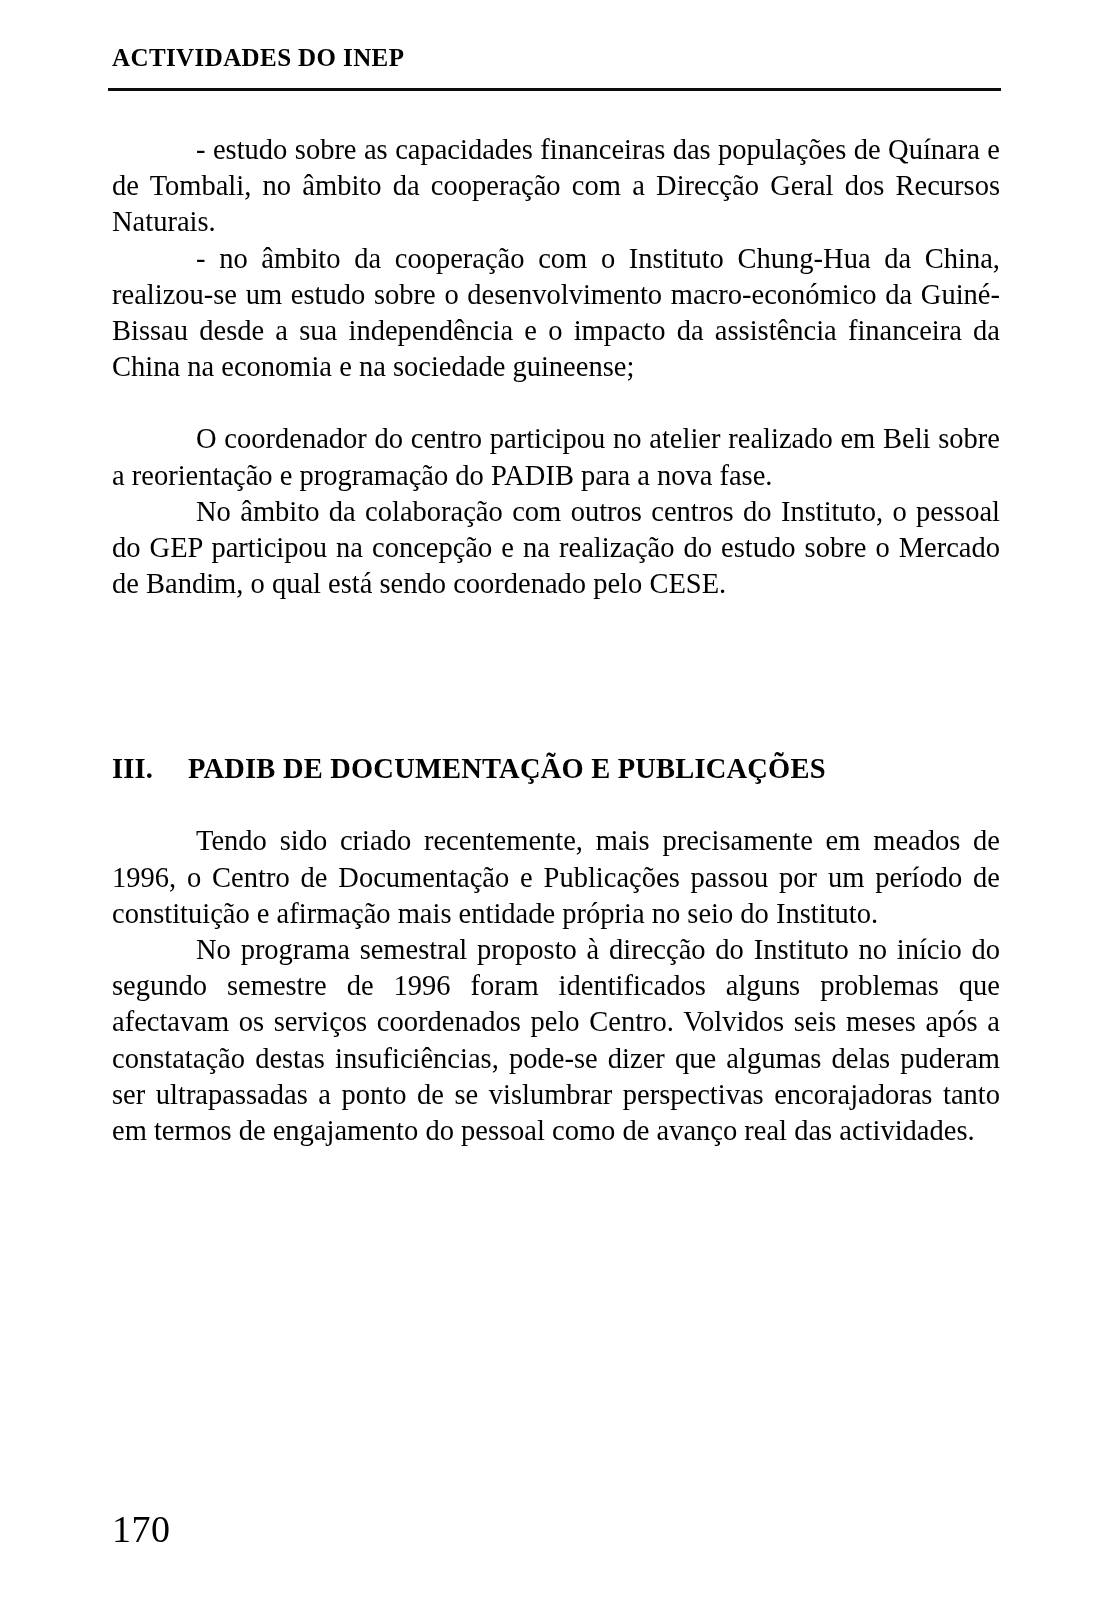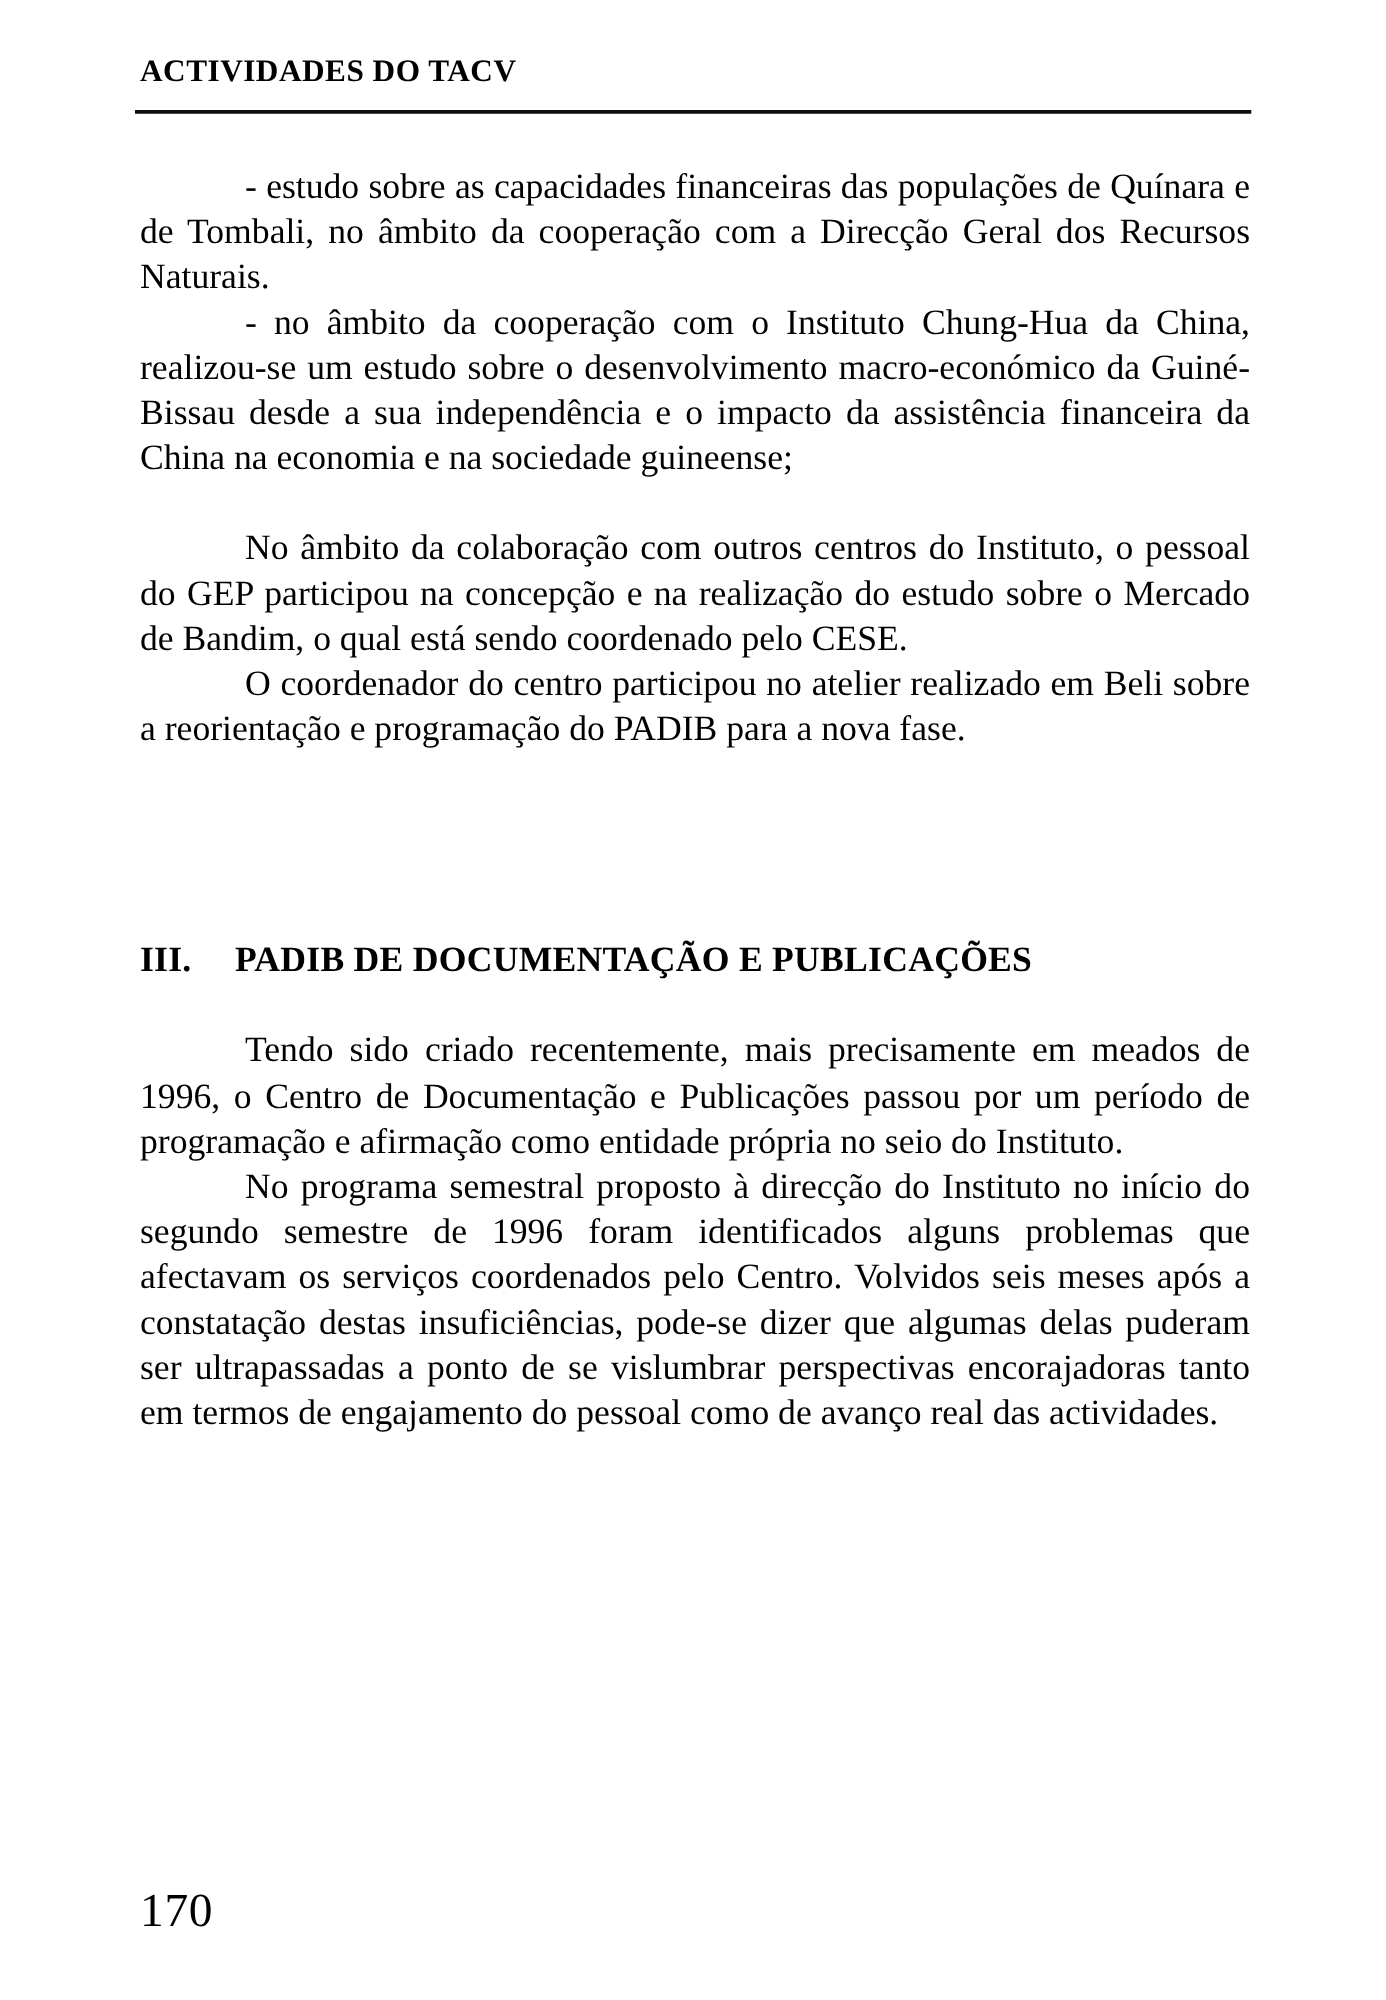--- a/index.html
+++ b/index.html
@@ -84,43 +84,43 @@
     top: 1507px;
     font-size: 38px;
     letter-spacing: 0.5px;
   }
 </style>
 </head>
 <body>
 
 <div class="page">
 
-  <div class="running-head">ACTIVIDADES DO TACV</div>
+  <div class="running-head">ACTIVIDADES DO INEP</div>
 
   <div class="head-rule"></div>
 
   <div class="column">
 
     <p class="para indent">- estudo sobre as capacidades financeiras das populações de Quínara e de Tombali, no âmbito da cooperação com a Direcção Geral dos Recursos Naturais.</p>
     <p class="para indent">- no âmbito da cooperação com o Instituto Chung-Hua da China, realizou-se um estudo sobre o desenvolvimento macro-económico da Guiné-Bissau desde a sua independência e o impacto da assistência financeira da China na economia e na sociedade guineense;</p>
 
     <div class="gap-blank"></div>
 
+    <p class="para indent">O coordenador do centro participou no atelier realizado em Beli sobre a reorientação e programação do PADIB para a nova fase.</p>
     <p class="para indent">No âmbito da colaboração com outros centros do Instituto, o pessoal do GEP participou na concepção e na realização do estudo sobre o Mercado de Bandim, o qual está sendo coordenado pelo CESE.</p>
-    <p class="para indent">O coordenador do centro participou no atelier realizado em Beli sobre a reorientação e programação do PADIB para a nova fase.</p>
 
     <div class="gap-heading-top"></div>
 
     <div class="section-heading">
       <span class="numeral">III.</span>
       <span class="heading-text">PADIB DE DOCUMENTAÇÃO E PUBLICAÇÕES</span>
     </div>
 
     <div class="gap-heading-bottom"></div>
 
-    <p class="para indent">Tendo sido criado recentemente, mais precisamente em meados de 1996, o Centro de Documentação e Publicações passou por um período de programação e afirmação como entidade própria no seio do Instituto.</p>
+    <p class="para indent">Tendo sido criado recentemente, mais precisamente em meados de 1996, o Centro de Documentação e Publicações passou por um período de constituição e afirmação mais entidade própria no seio do Instituto.</p>
     <p class="para indent">No programa semestral proposto à direcção do Instituto no início do segundo semestre de 1996 foram identificados alguns problemas que afectavam os serviços coordenados pelo Centro. Volvidos seis meses após a constatação destas insuficiências, pode-se dizer que algumas delas puderam ser ultrapassadas a ponto de se vislumbrar perspectivas encorajadoras tanto em termos de engajamento do pessoal como de avanço real das actividades.</p>
 
   </div>
 
   <div class="folio">170</div>
 
 </div>
 
 </body></html>

